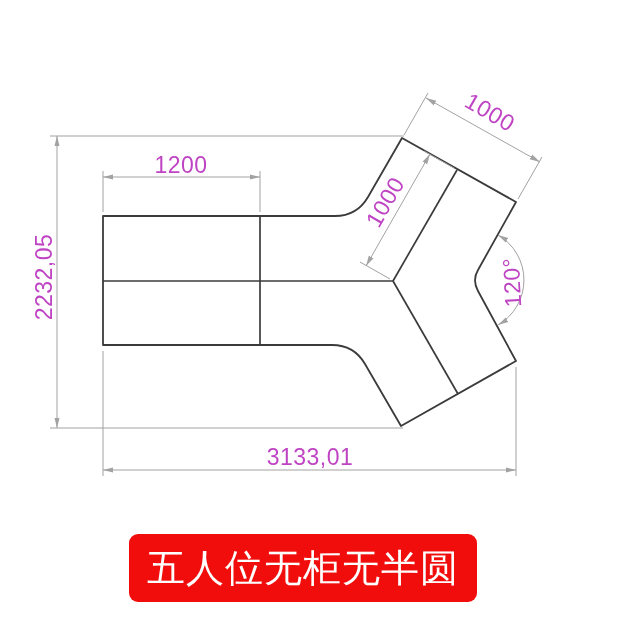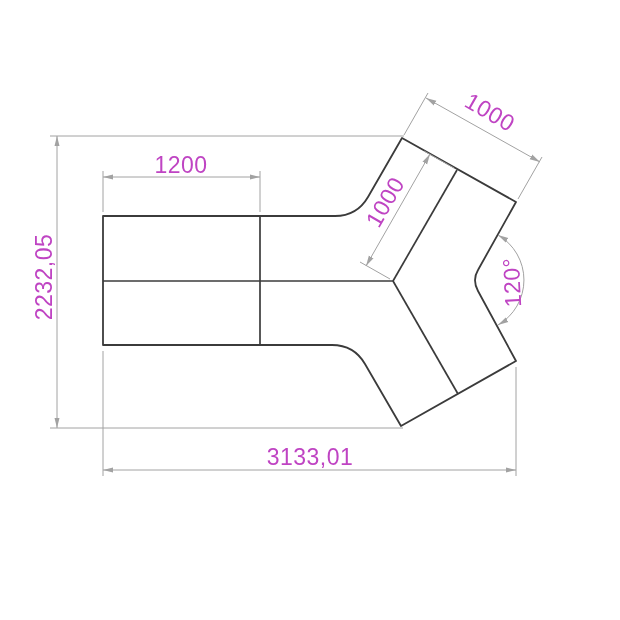--- a/index.html
+++ b/index.html
@@ -71,14 +71,15 @@
 
     <text class="dimtxt" x="310" y="465" text-anchor="middle">3133,01</text>
 
     <text class="dimtxt" x="486" y="119" text-anchor="middle" transform="rotate(30 486 119)">1000</text>
 
     <text class="dimtxt" x="392" y="206" text-anchor="middle" transform="rotate(-60 392 206)">1000</text>
 
     <text class="dimtxt" x="520" y="282" text-anchor="middle" transform="rotate(-93 520 282)">120°</text>
   </svg>
 
+  <div class="banner" style="background: rgb(242, 13, 13); color: rgb(255, 255, 255);">五人位无柜无半圆</div>
 
 </div>
 
 </body></html>

